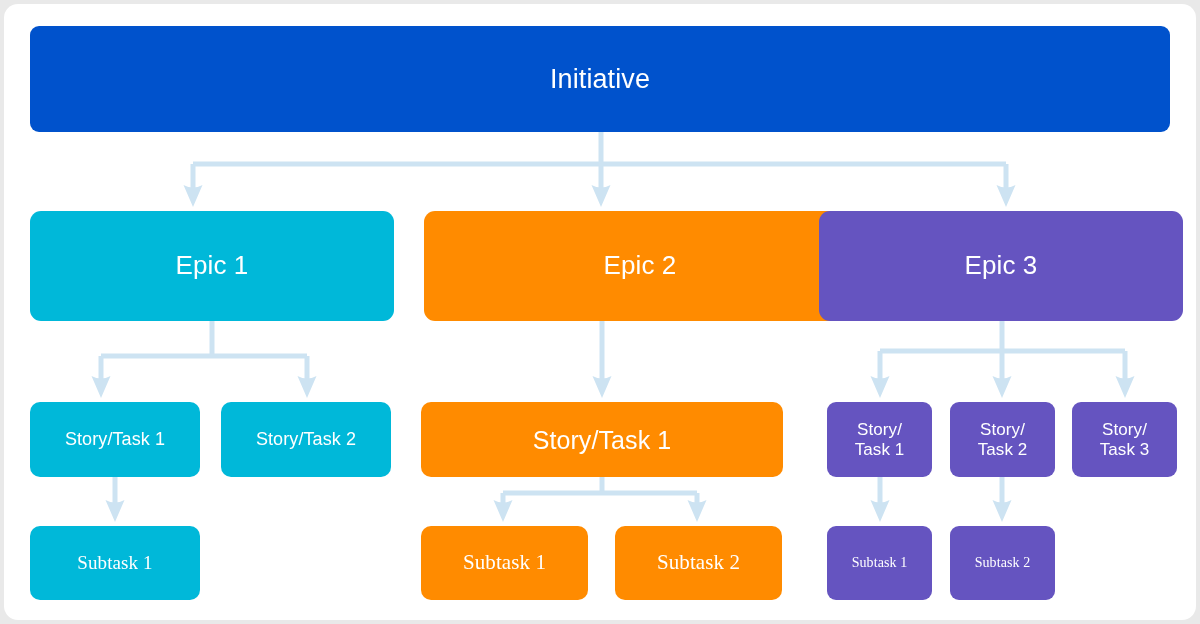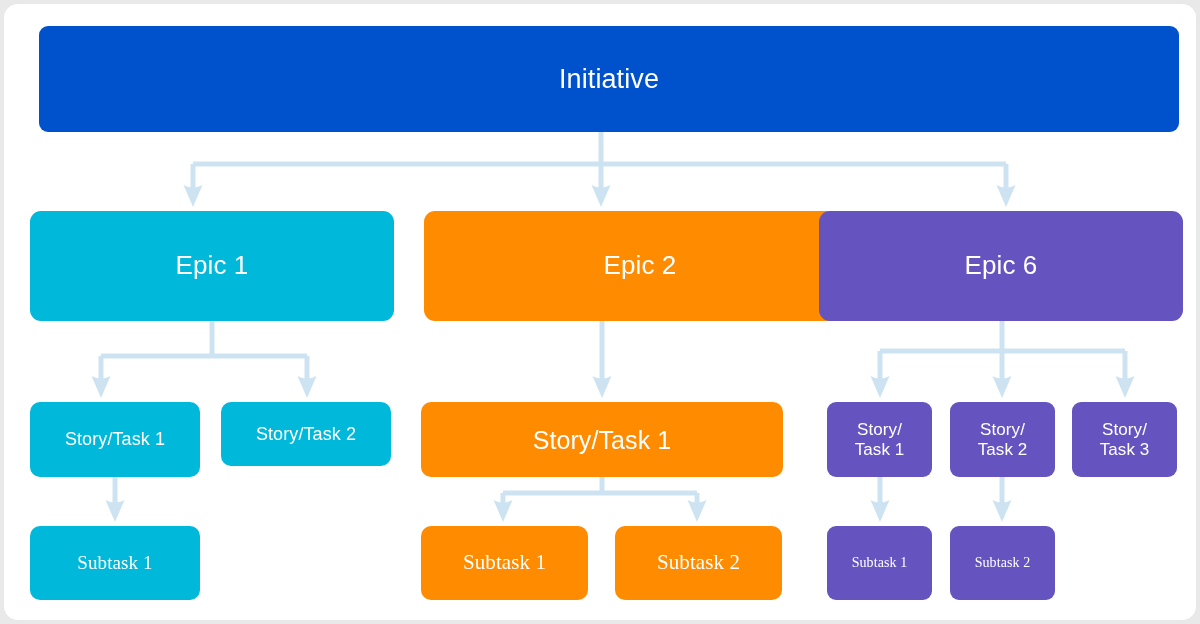--- a/index.html
+++ b/index.html
@@ -45,21 +45,21 @@
     align-items: center;
     justify-content: center;
     text-align: center;
     color: #ffffff;
     border-radius: 10px;
     line-height: 1.12;
     padding: 2px 4px;
     white-space: pre-line;
     letter-spacing: 0.1px;
   }
-  .n-initiative { border-radius: 9px; margin-left: 9px; }
+  .n-initiative { border-radius: 9px; }
   .n-epic       { border-radius: 11px; }
   .n-story      { border-radius: 10px; }
   .n-sub        { border-radius: 10px; font-family: Liberation Serif, serif; }
 </style>
 </head>
 <body style="background: rgb(233, 233, 233);">
 
 <div id="card" style="background: rgb(255, 255, 255);">
   <div id="canvas">
     <svg id="connectors" viewBox="0 0 1192 616" preserveAspectRatio="none">
@@ -112,23 +112,23 @@
           <line x1="876" y1="469" x2="876" y2="499" stroke="#cde3f2" stroke-width="5" stroke-linecap="butt"></line>
         </g>
         <g>
           <path d="M 988.5 496 Q 998 501 1007.5 496 L 998 518 Z" fill="#cde3f2"></path>
           <line x1="998" y1="469" x2="998" y2="499" stroke="#cde3f2" stroke-width="5" stroke-linecap="butt"></line>
         </g>
       </svg>
   <div class="node n-initiative" style="left: 26px; top: 22px; width: 1140px; height: 106px; background: rgb(0, 82, 204); font-size: 27px; border-radius: 9px;"><span>Initiative</span></div>
       <div class="node n-epic" style="left: 26px; top: 207px; width: 364px; height: 110px; background: rgb(0, 184, 217); font-size: 26px; border-radius: 11px; text-align: right;"><span>Epic 1</span></div>
       <div class="node n-epic" style="left: 420px; top: 207px; width: 432px; height: 110px; background: rgb(255, 139, 0); font-size: 26px; border-radius: 11px;"><span>Epic 2</span></div>
-      <div class="node n-epic" style="left: 815px; top: 207px; width: 364px; height: 110px; background: rgb(101, 84, 192); font-size: 26px; border-radius: 11px;"><span>Epic 6</span></div>
+      <div class="node n-epic" style="left: 815px; top: 207px; width: 364px; height: 110px; background: rgb(101, 84, 192); font-size: 26px; border-radius: 11px;"><span>Epic 3</span></div>
       <div class="node n-story" style="left: 26px; top: 398px; width: 170px; height: 75px; background: rgb(0, 184, 217); font-size: 18px; border-radius: 10px;"><span>Story/Task 1</span></div>
-      <div class="node n-story" style="left: 217px; top: 398px; width: 170px; height: 64px; background: rgb(0, 184, 217); font-size: 18px; border-radius: 10px;"><span>Story/Task 2</span></div>
+      <div class="node n-story" style="left: 217px; top: 398px; width: 170px; height: 75px; background: rgb(0, 184, 217); font-size: 18px; border-radius: 10px;"><span>Story/Task 2</span></div>
       <div class="node n-sub" style="left: 26px; top: 522px; width: 170px; height: 74px; background: rgb(0, 184, 217); font-size: 19px; border-radius: 10px;"><span>Subtask 1</span></div>
       <div class="node n-story" style="left: 417px; top: 398px; width: 362px; height: 75px; background: rgb(255, 139, 0); font-size: 25px; border-radius: 10px;"><span>Story/Task 1</span></div>
       <div class="node n-sub" style="left: 417px; top: 522px; width: 167px; height: 74px; background: rgb(255, 139, 0); font-size: 21px; border-radius: 10px;"><span>Subtask 1</span></div>
       <div class="node n-sub" style="left: 611px; top: 522px; width: 167px; height: 74px; background: rgb(255, 139, 0); font-size: 21px; border-radius: 10px;"><span>Subtask 2</span></div>
       <div class="node n-story" style="left: 823px; top: 398px; width: 105px; height: 75px; background: rgb(101, 84, 192); font-size: 17px; border-radius: 9px;"><span>Story/
 Task 1</span></div>
       <div class="node n-story" style="left: 946px; top: 398px; width: 105px; height: 75px; background: rgb(101, 84, 192); font-size: 17px; border-radius: 9px;"><span>Story/
 Task 2</span></div>
       <div class="node n-story" style="left: 1068px; top: 398px; width: 105px; height: 75px; background: rgb(101, 84, 192); font-size: 17px; border-radius: 9px;"><span>Story/
 Task 3</span></div>

